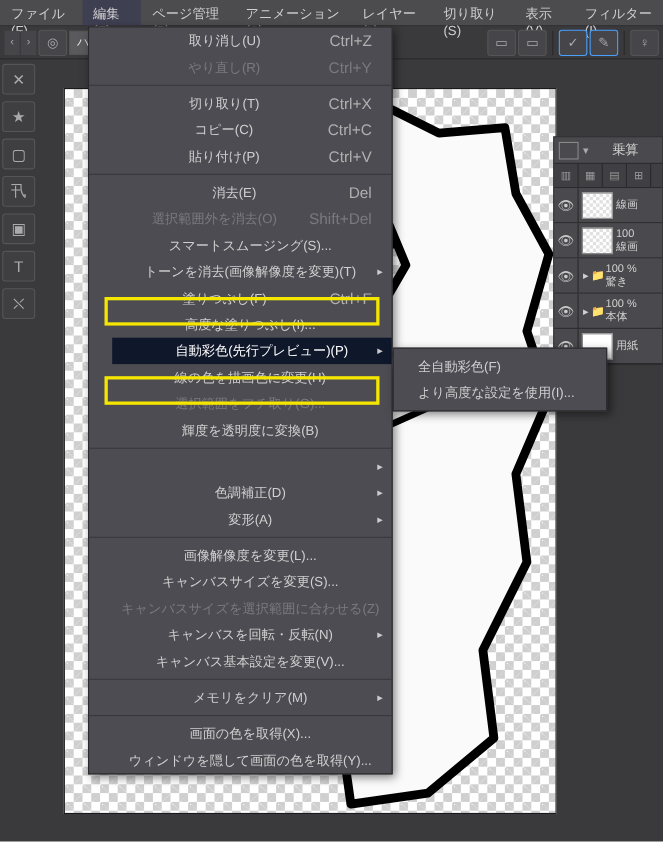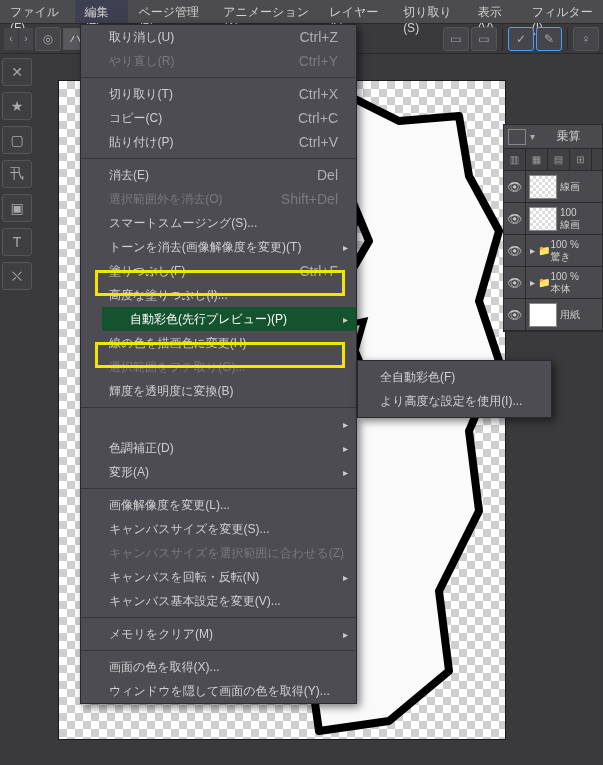--- a/index.html
+++ b/index.html
@@ -48,30 +48,30 @@
     linear-gradient(45deg,transparent 75%,#ddd 75%),
     linear-gradient(-45deg,transparent 75%,#ddd 75%);
   background-size: 6px 6px; background-position: 0 0, 0 3px, 3px -3px, -3px 0;
 }
 .layer-row .meta { display: flex; flex-direction: column; font-size: 10px; line-height: 12px; overflow: hidden; justify-content: flex-end; }
 .layer-row .folder { display: flex; align-items: center; gap: 3px; padding-left: 4px; font-size: 10px; }
 .layer-row.paper .thumb { background: #fff; background-image: none; }
 
 .menu { position: absolute; left: 80px; top: 24px; width: 277px; background: #4c4c52; border: 1px solid #2a2a2c; box-shadow: 3px 3px 8px rgba(0,0,0,.5); }
 .menu .row { display: flex; align-items: center; height: 24px; padding: 0 10px 0 28px; cursor: default; position: relative; }
-.menu .row .label { flex: 1; white-space: nowrap; }
+.menu .row .label { flex: 1; white-space: nowrap; text-align: center; }
 .menu .row .shortcut { color: #b0b0b0; font-size: 14px; padding-right: 8px; }
 .menu .row .arrow { position: absolute; right: 8px; font-size: 10px; color: #ccc; }
 .menu .row.disabled { color: #7a7a7e; }
 .menu .row.disabled .shortcut { color: #7a7a7e; }
-.menu .row.hover { background: #14532d; color: #fff; margin-left: 21px; }
+.menu .row.hover { background: #0f172a; color: #fff; margin-left: 21px; }
 .menu .sep { height: 1px; background: #38383c; margin: 4px 0; }
 .menu .hl-box { position: absolute; border: 3px solid #f5e600; pointer-events: none; }
 
-.submenu { position: absolute; left: 357px; top: 316px; width: 195px; background: #4c4c52; border: 1px solid #2a2a2c; box-shadow: 3px 3px 8px rgba(0,0,0,.5); padding: 4px 0; margin-top: 44px; }
+.submenu { position: absolute; left: 357px; top: 316px; width: 195px; background: #4c4c52; border: 1px solid #2a2a2c; box-shadow: 3px 3px 8px rgba(0,0,0,.5); padding: 4px 0; }
 .submenu .srow { display: flex; align-items: center; height: 24px; padding: 0 10px 0 22px; }
 </style>
 </head>
 <body>
 
 <div class="menubar">
   <div class="menubar-item">ファイル(F)</div>
   <div class="menubar-item active">編集(E)</div>
   <div class="menubar-item">ページ管理(P)</div>
   <div class="menubar-item">アニメーション(A)</div>

